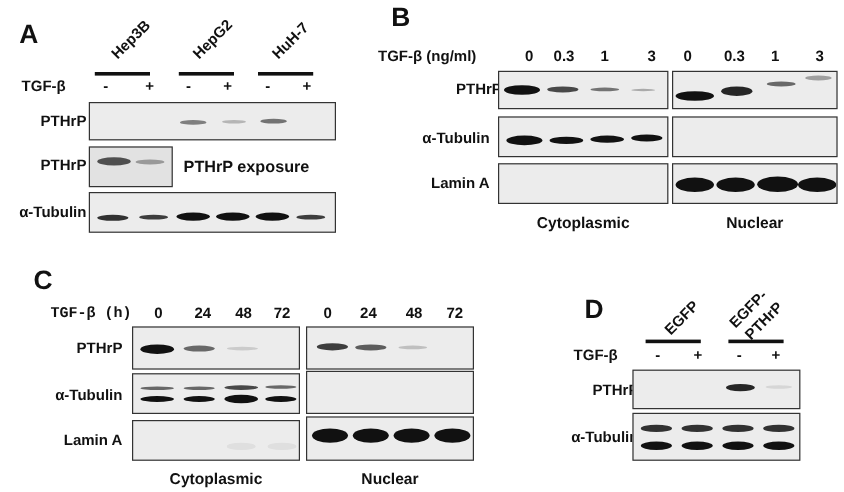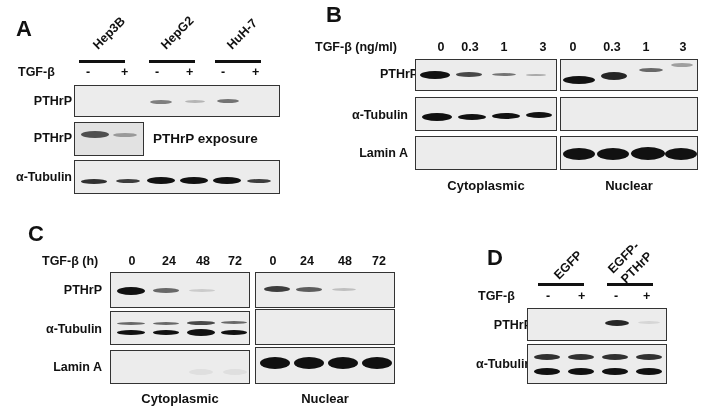--- a/index.html
+++ b/index.html
@@ -107,21 +107,21 @@
     <div class="band" style="left:104px;top:11px;width:32px;height:12px;"></div>
   </div>
 
   <div class="txt ctr" style="left:415px;top:178px;width:142px;font-size:13px;">Cytoplasmic</div>
   <div class="txt ctr" style="left:560px;top:178px;width:138px;font-size:13px;">Nuclear</div>
 </div>
 
 <div>
   <div class="plabel" style="left:28px;top:221px;">C</div>
 
-  <div class="txt" style="left:42px;top:254px;">TGF-β (h)</div>
+  <div class="txt" style="left:42px;top:254px;font-family:Liberation Mono, monospace;">TGF-β (h)</div>
   <div class="txt ctr" style="left:122px;top:254px;width:20px;">0</div>
   <div class="txt ctr" style="left:158px;top:254px;width:22px;">24</div>
   <div class="txt ctr" style="left:192px;top:254px;width:22px;">48</div>
   <div class="txt ctr" style="left:224px;top:254px;width:22px;">72</div>
   <div class="txt ctr" style="left:263px;top:254px;width:20px;">0</div>
   <div class="txt ctr" style="left:296px;top:254px;width:22px;">24</div>
   <div class="txt ctr" style="left:334px;top:254px;width:22px;">48</div>
   <div class="txt ctr" style="left:368px;top:254px;width:22px;">72</div>
 
   <div class="txt rlabel" style="left:40px;top:283px;width:62px;">PTHrP</div>

